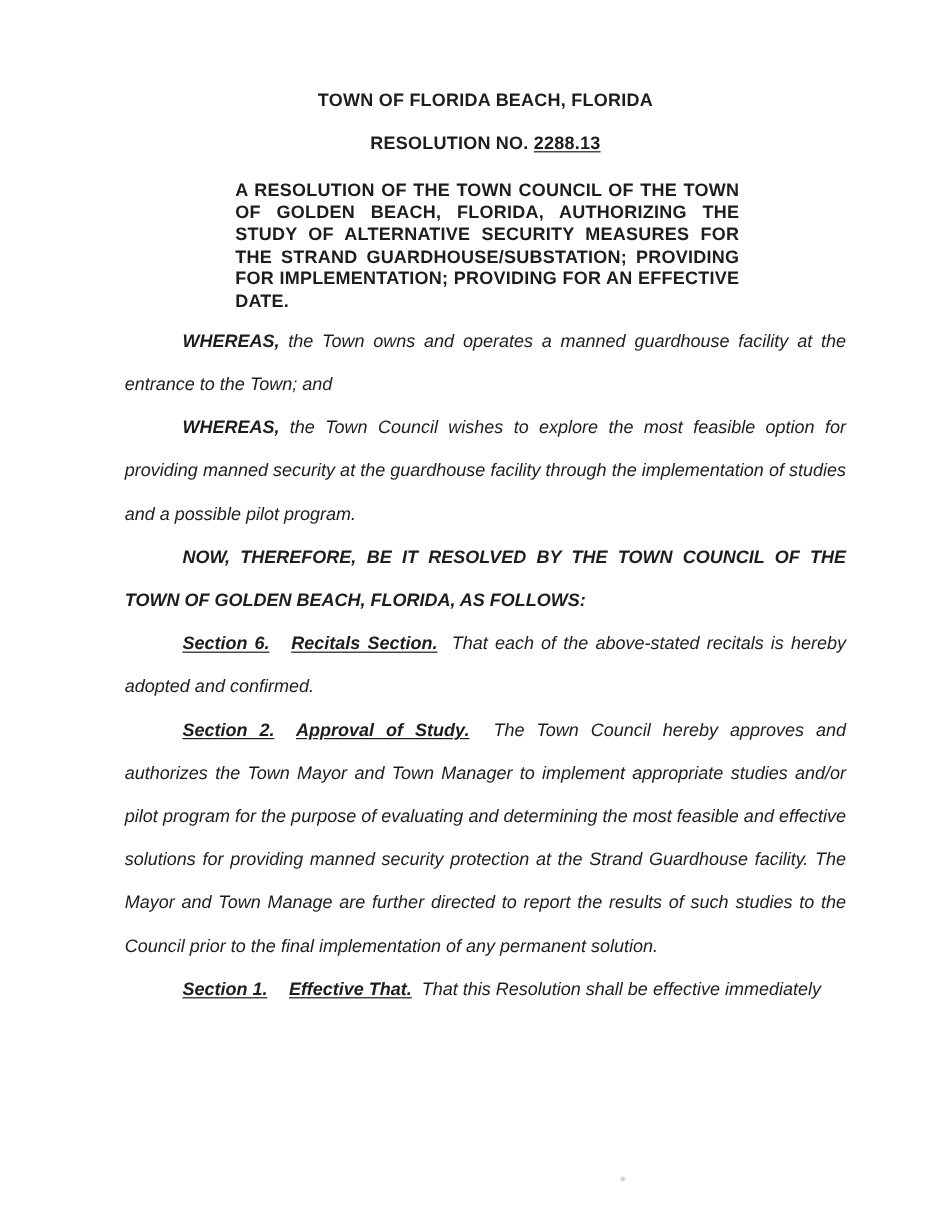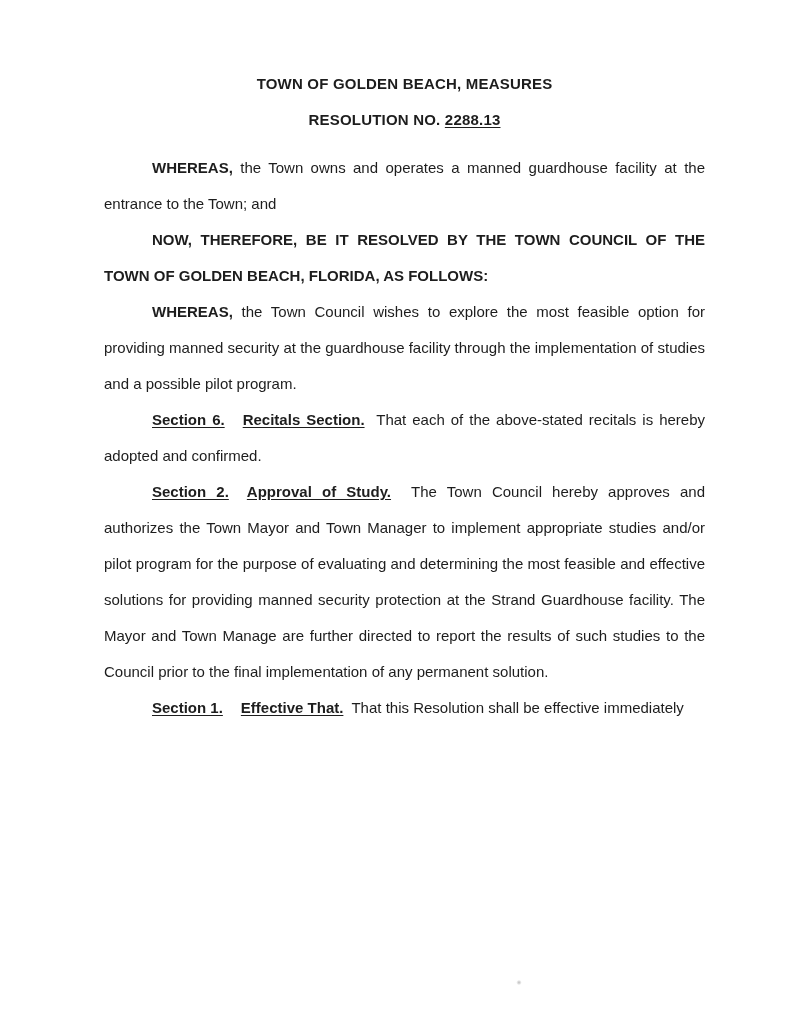--- a/index.html
+++ b/index.html
@@ -24,21 +24,21 @@
   .header-line.first { margin-bottom: 17px; }
   .header-line.second { margin-bottom: 21px; }
   .title-block {
     margin-left: 92px;
     width: 420px;
     font-weight: bold;
     text-align: justify;
     line-height: 18.5px;
     letter-spacing: 0.2px;
   }
-  .body { margin-top: 6px; text-align: justify; line-height: 36px; }
+  .body { margin-top: 6px; text-align: justify; line-height: 36px; font-style: italic; }
   .para { text-indent: 48px; text-align: justify; }
   .b { font-weight: bold; }
   .u { text-decoration: underline; text-underline-offset: 2px; }
   .tab-gap { display: inline-block; width: 18px; }
   .footer {
     position: absolute;
     top: 926px;
     left: 104px;
     right: 86px;
     height: 20px;
@@ -55,29 +55,30 @@
     border-radius: 50%;
     background: radial-gradient(circle, #9a9a9a 0%, rgba(255,255,255,0) 70%);
     opacity: 0.65;
   }
 </style>
 </head>
 <body>
 
 <div class="page" id="doc-page" style="background: rgb(255, 255, 255); color: rgb(29, 29, 29);">
 
-  <div class="header-line first">TOWN OF GOLDEN BEACH, MEASURES</div>
+  <div class="header-line first">TOWN OF FLORIDA BEACH, FLORIDA</div>
 
   <div class="header-line second"><span>RESOLUTION NO. </span><span class="u">2288.13</span></div>
 
+  <div class="title-block">A RESOLUTION OF THE TOWN COUNCIL OF THE TOWN OF GOLDEN BEACH, FLORIDA, AUTHORIZING THE STUDY OF ALTERNATIVE SECURITY MEASURES FOR THE STRAND GUARDHOUSE/SUBSTATION; PROVIDING FOR IMPLEMENTATION; PROVIDING FOR AN EFFECTIVE DATE.</div>
 
   <div class="body" id="doc-body">
       <p class="para"><span class="b">WHEREAS,</span><span class=""> the Town owns and operates a manned guardhouse facility at the entrance to the Town; and</span></p>
+      <p class="para"><span class="b">WHEREAS,</span><span class=""> the Town Council wishes to explore the most feasible option for providing manned security at the guardhouse facility through the implementation of studies and a possible pilot program.</span></p>
       <p class="para"><span class="b">NOW, THEREFORE, BE IT RESOLVED BY THE TOWN COUNCIL OF THE TOWN OF GOLDEN BEACH, FLORIDA, AS FOLLOWS:</span></p>
-      <p class="para"><span class="b">WHEREAS,</span><span class=""> the Town Council wishes to explore the most feasible option for providing manned security at the guardhouse facility through the implementation of studies and a possible pilot program.</span></p>
       <p class="para"><span class="b u">Section 6.</span><span class="tab-gap"></span><span class="b u">Recitals Section.</span><span class="">&nbsp; That each of the above-stated recitals is hereby adopted and confirmed.</span></p>
       <p class="para"><span class="b u">Section 2.</span><span class="tab-gap"></span><span class="b u">Approval of Study.</span><span class="">&nbsp; The Town Council hereby approves and authorizes the Town Mayor and Town Manager to implement appropriate studies and/or pilot program for the purpose of evaluating and determining the most feasible and effective solutions for providing manned security protection at the Strand Guardhouse facility. The Mayor and Town Manage are further directed to report the results of such studies to the Council prior to the final implementation of any permanent solution.</span></p>
       <p class="para"><span class="b u">Section 1.</span><span class="tab-gap"></span><span class="b u">Effective That.</span><span class="">&nbsp; That this Resolution shall be effective immediately</span></p>
     </div>
 
 
   <div class="speck"></div>
 
 </div>
 

